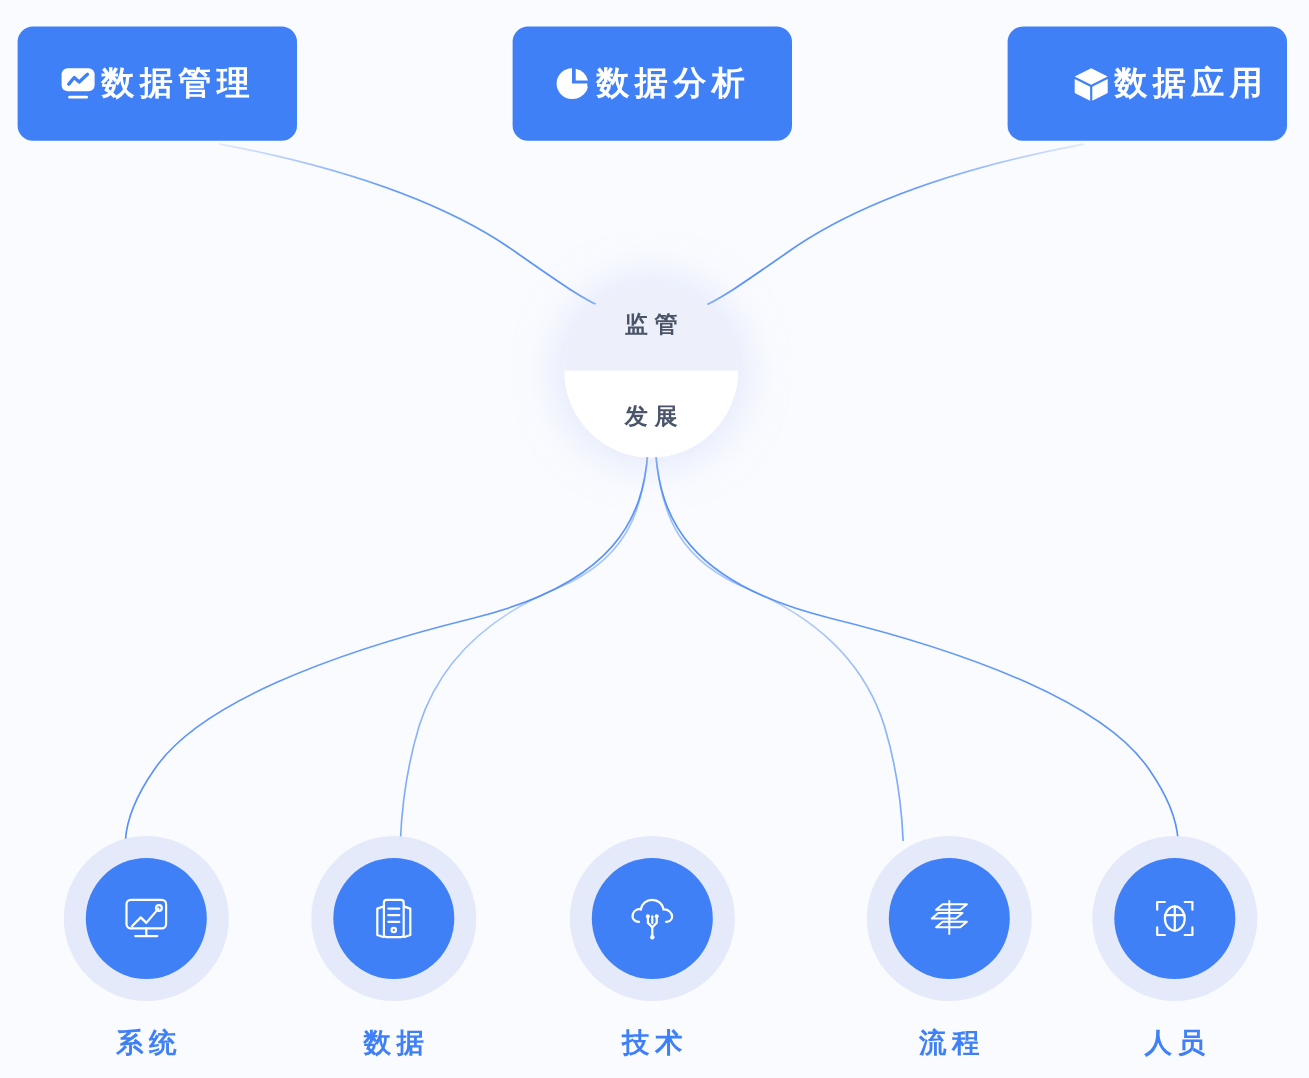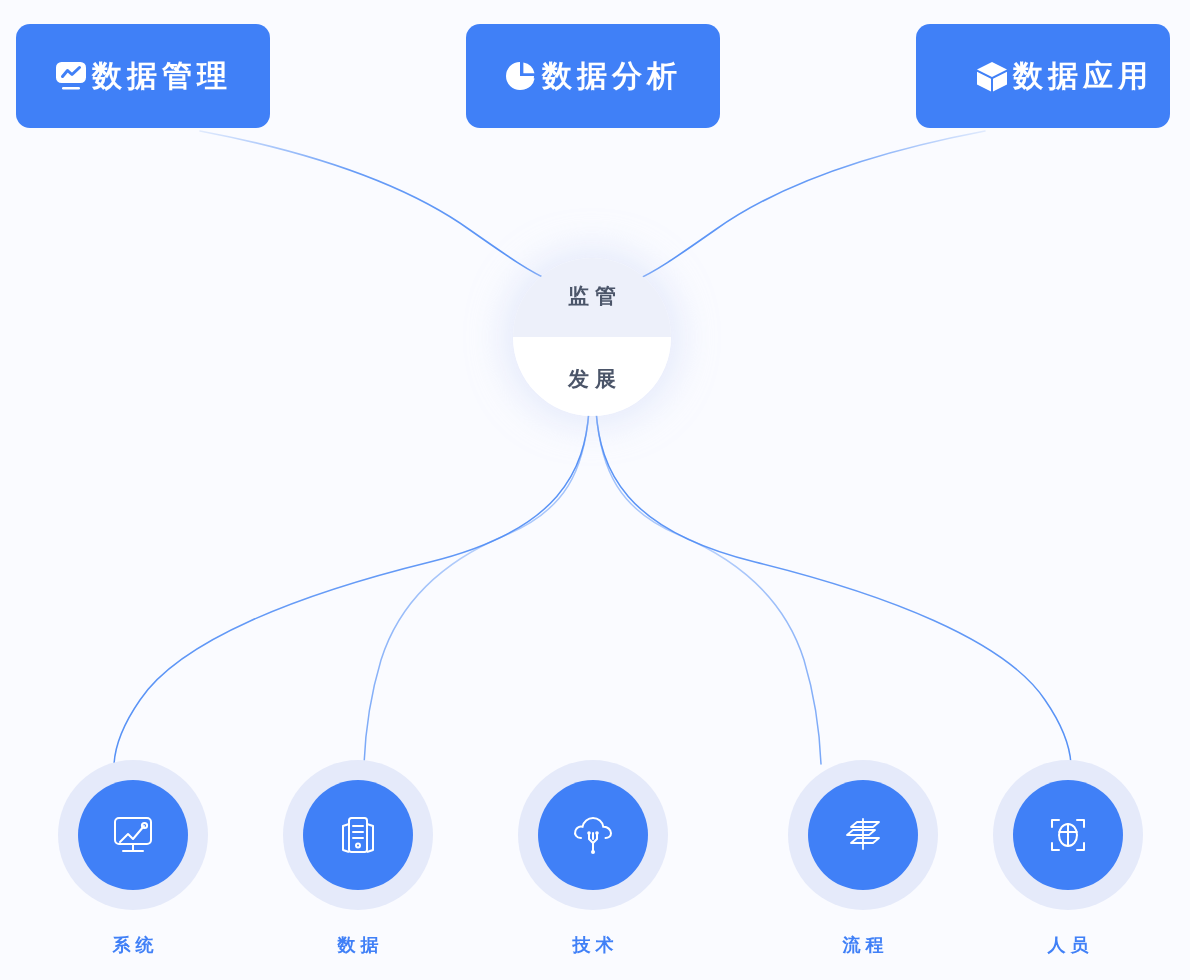--- a/index.html
+++ b/index.html
@@ -140,21 +140,21 @@
     align-items: center;
     justify-content: center;
   }
   .node-icon {
     width: 52px;
     height: 52px;
     display: block;
   }
   .node-label {
     margin-top: 26px;
-    font-size: 18px;
+    font-size: 25px;
     font-weight: bold;
     letter-spacing: 5px;
     color: #4080f7;
     line-height: 1;
     white-space: nowrap;
     padding-left: 5px;
   }
 
   #bottom-node-0 { left: 58px;  }
   #bottom-node-1 { left: 283px; }

